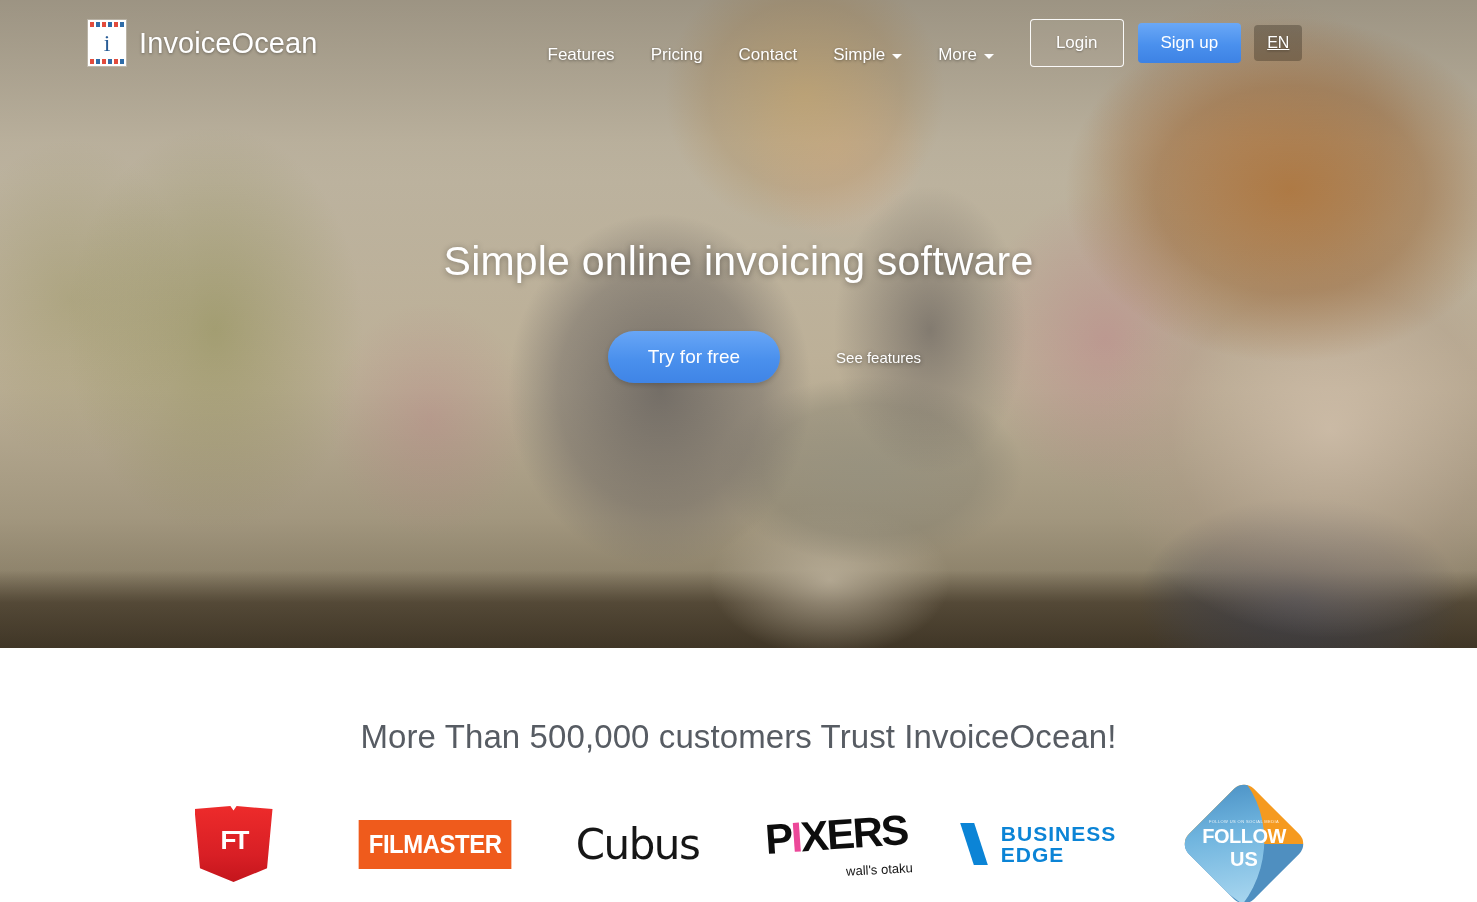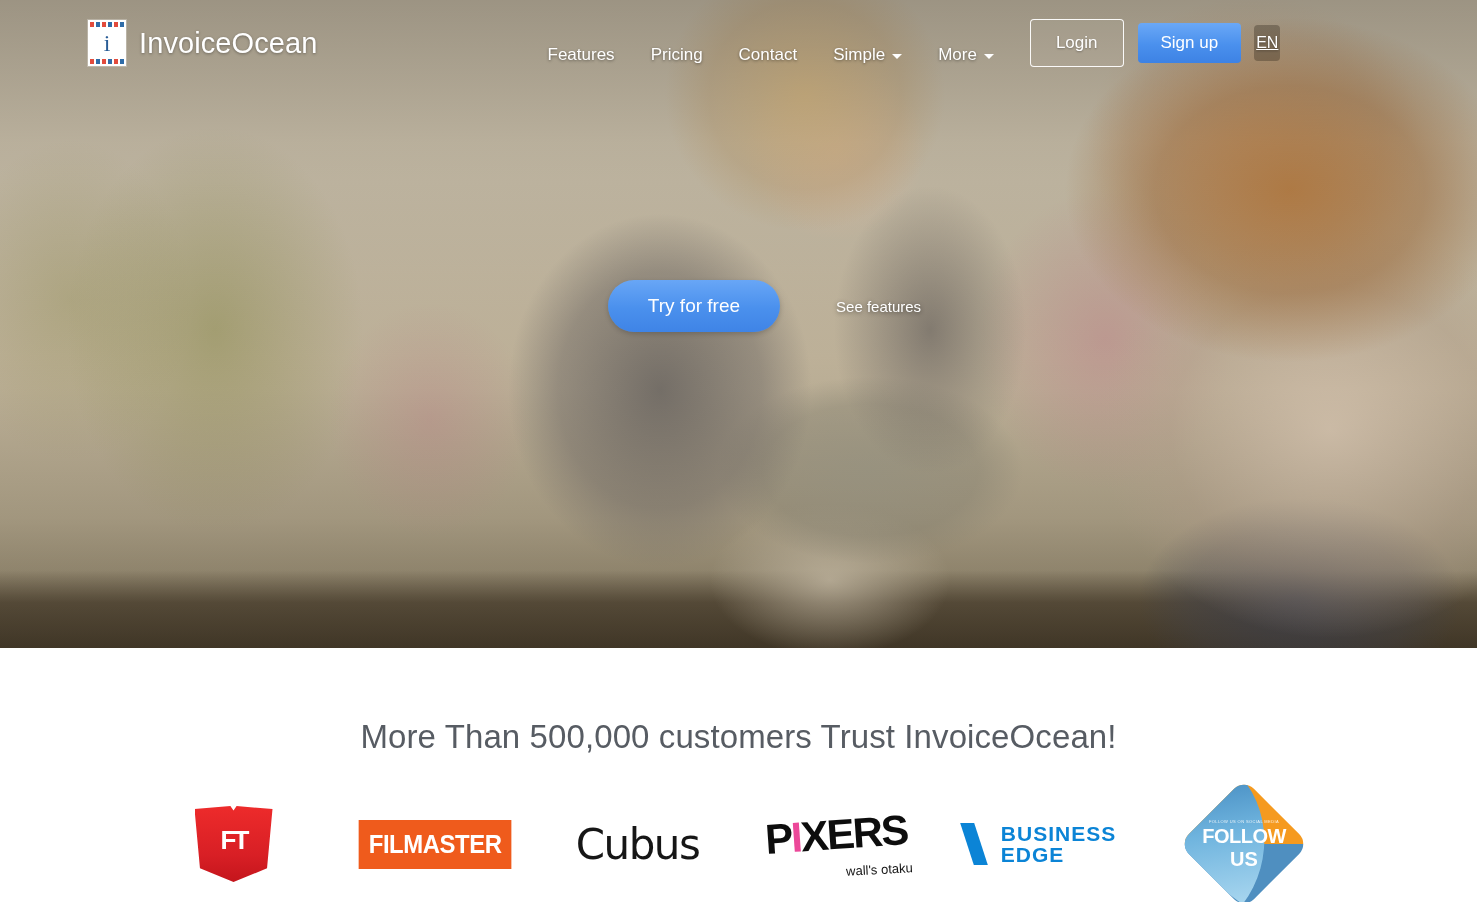--- a/index.html
+++ b/index.html
@@ -171,21 +171,21 @@
     border-radius: 4px;
     background: linear-gradient(to bottom, #6aa8f7 0%, #4a90ed 55%, #3d82e4 100%);
     margin-left: 14px;
     cursor: pointer;
     white-space: nowrap;
     font-family: "Liberation Sans", sans-serif;
   }
   .lang {
     color: #ffffff;
     font-size: 16px;
-    padding: 9px 2px;
+    padding: 9px 13px;
     margin-left: 13px;
     border-radius: 4px;
     background: rgba(30,22,14,0.30);
     cursor: pointer;
     text-shadow: 0 1px 2px rgba(0,0,0,0.35);
     text-decoration: underline;
   }
 
   
   .hero-content {
@@ -449,20 +449,21 @@
     </div>
 
     <div class="nav-actions">
       <button class="btn-login">Login</button>
       <button class="btn-signup">Sign up</button>
       <div class="lang">EN</div>
     </div>
   </div>
 
   <div class="hero-content">
+    <h1 class="hero-title">Simple online invoicing software</h1>
     <div class="hero-cta">
       <button class="btn-try">Try for free</button>
       <a class="link-features">See features</a>
     </div>
   </div>
 </div>
 
 <div class="customers">
   <h2 class="customers-title">More Than 500,000 customers Trust InvoiceOcean!</h2>
 

